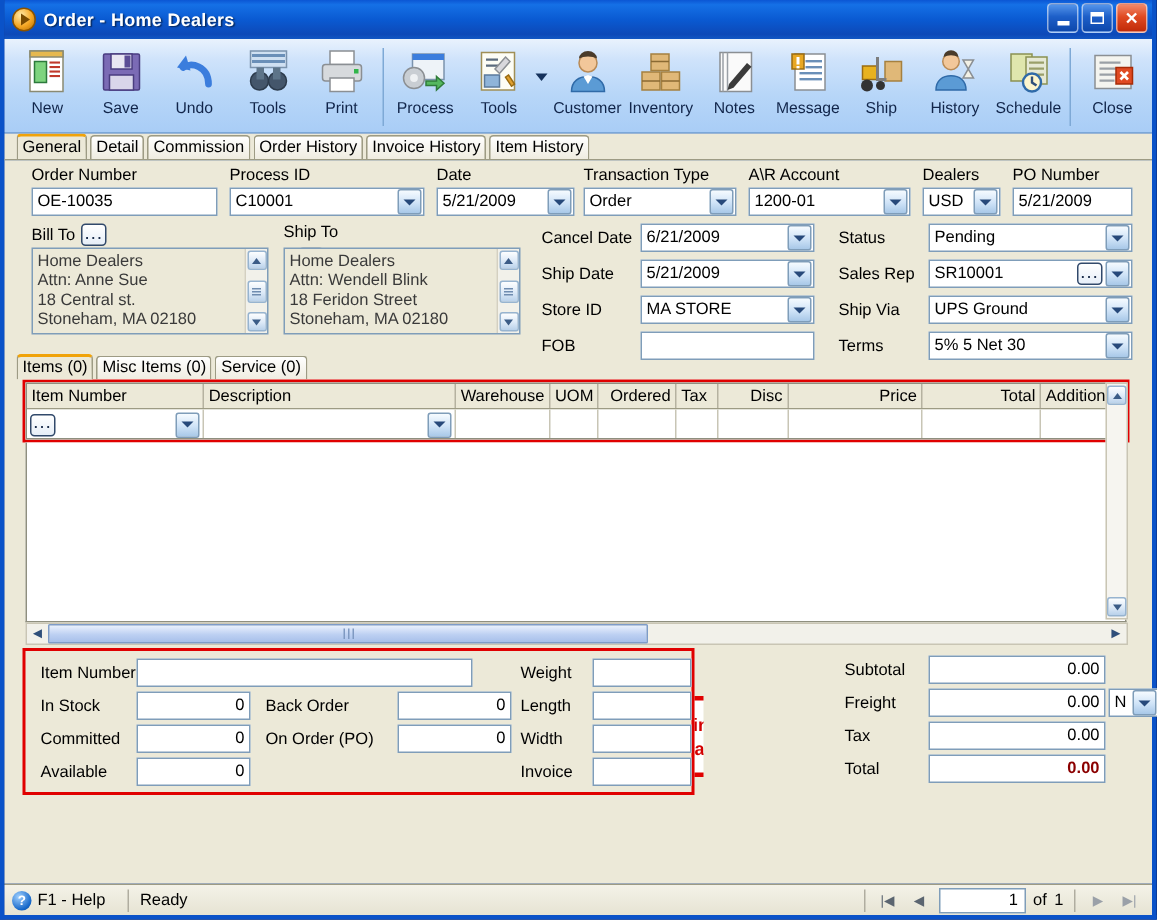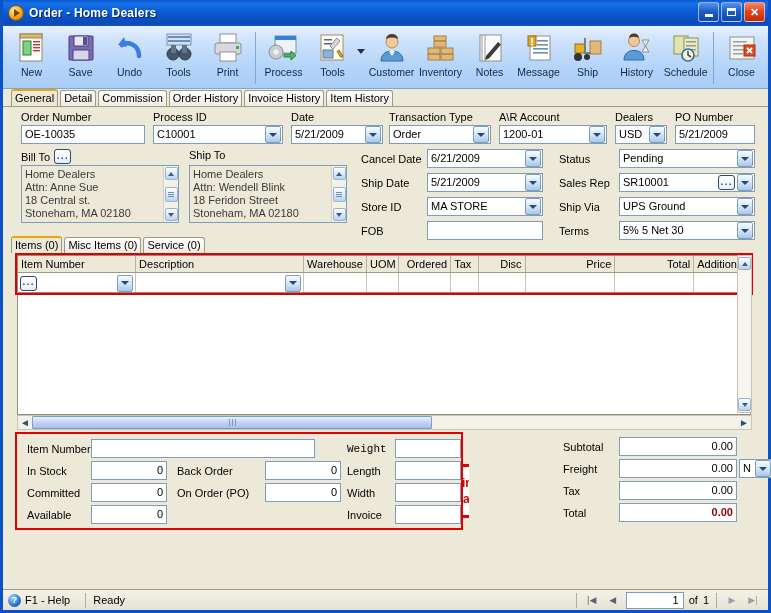--- a/index.html
+++ b/index.html
@@ -683,21 +683,21 @@
       <div class="lbl" style="position:absolute;left:160px;top:53px;">On Order (PO)</div>
       <div class="fld" style="position:absolute;left:248px;top:49px;width:76px;">
         <div class="v right">0</div>
       </div>
 
       <div class="lbl" style="position:absolute;left:10px;top:75px;">Available</div>
       <div class="fld" style="position:absolute;left:74px;top:71px;width:76px;">
         <div class="v right">0</div>
       </div>
 
-      <div class="lbl" style="position:absolute;left:330px;top:9px;font-family:Liberation Mono, monospace;">Weight</div>
+      <div class="lbl" style="position:absolute;left:330px;top:9px;">Weight</div>
       <div class="fld" style="position:absolute;left:378px;top:5px;width:66px;">
         <div class="v right"></div>
       </div>
       <div class="lbl" style="position:absolute;left:330px;top:31px;">Length</div>
       <div class="fld" style="position:absolute;left:378px;top:27px;width:66px;">
         <div class="v right"></div>
       </div>
       <div class="lbl" style="position:absolute;left:330px;top:53px;">Width</div>
       <div class="fld" style="position:absolute;left:378px;top:49px;width:66px;">
         <div class="v right"></div>

